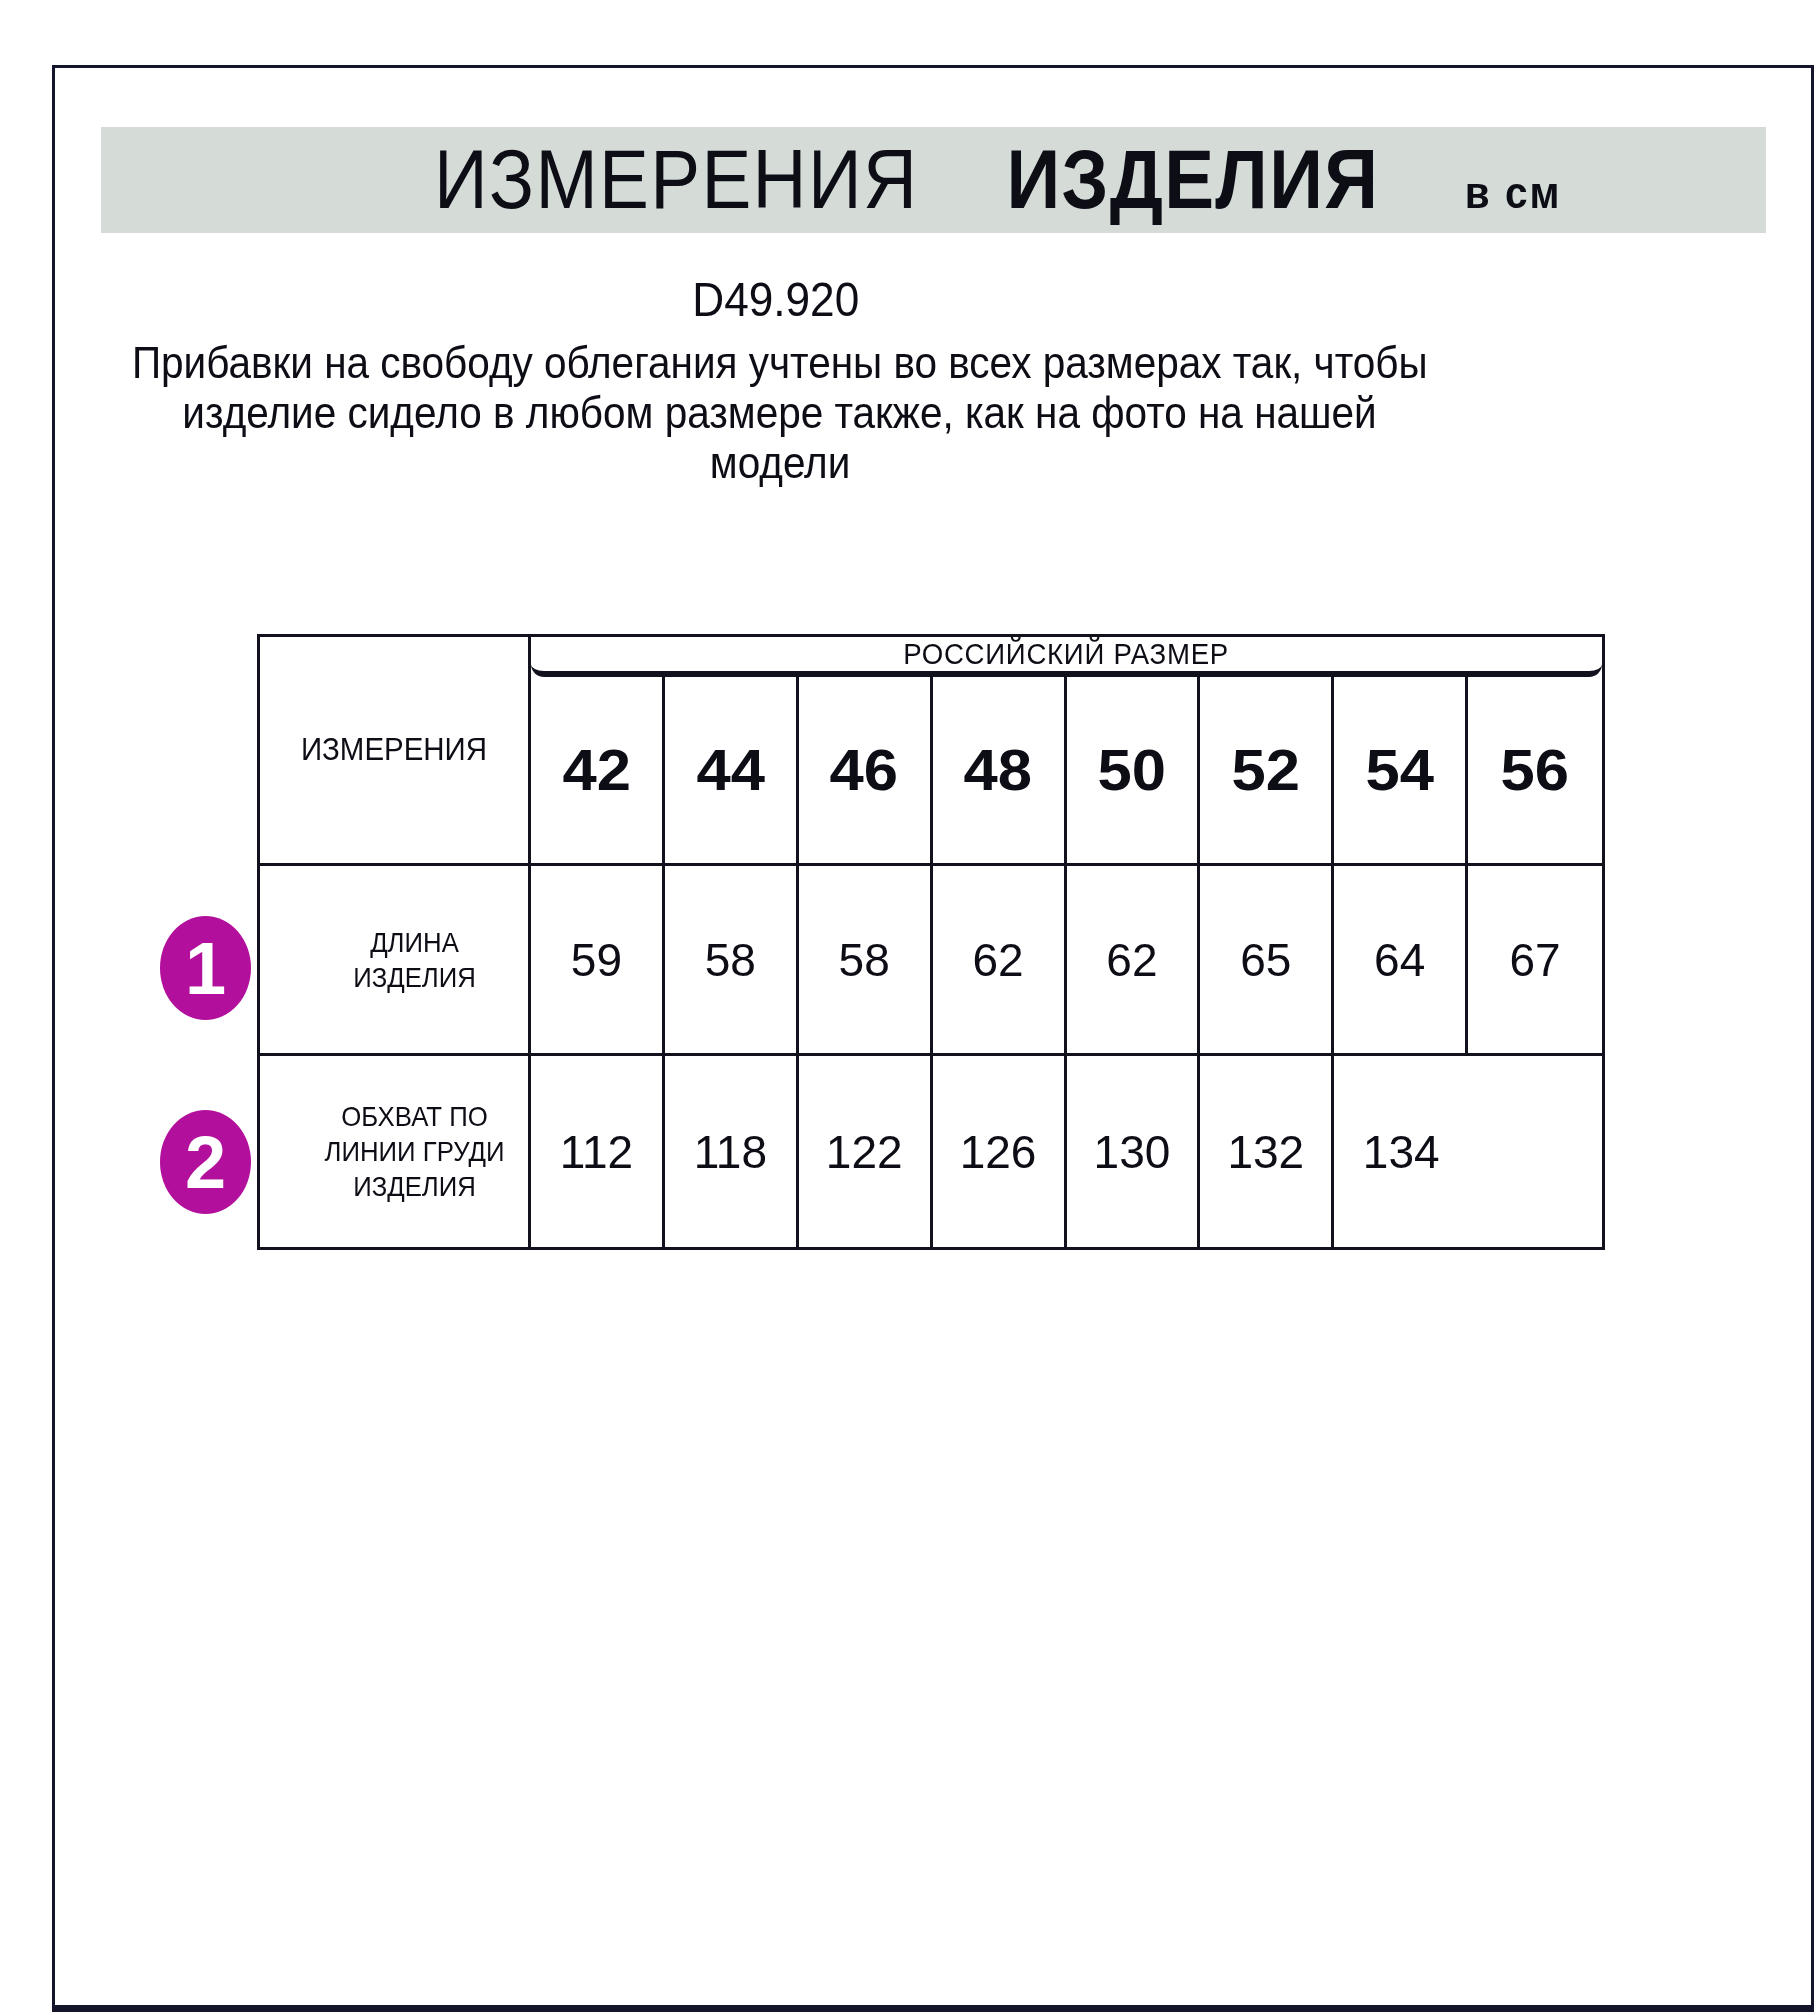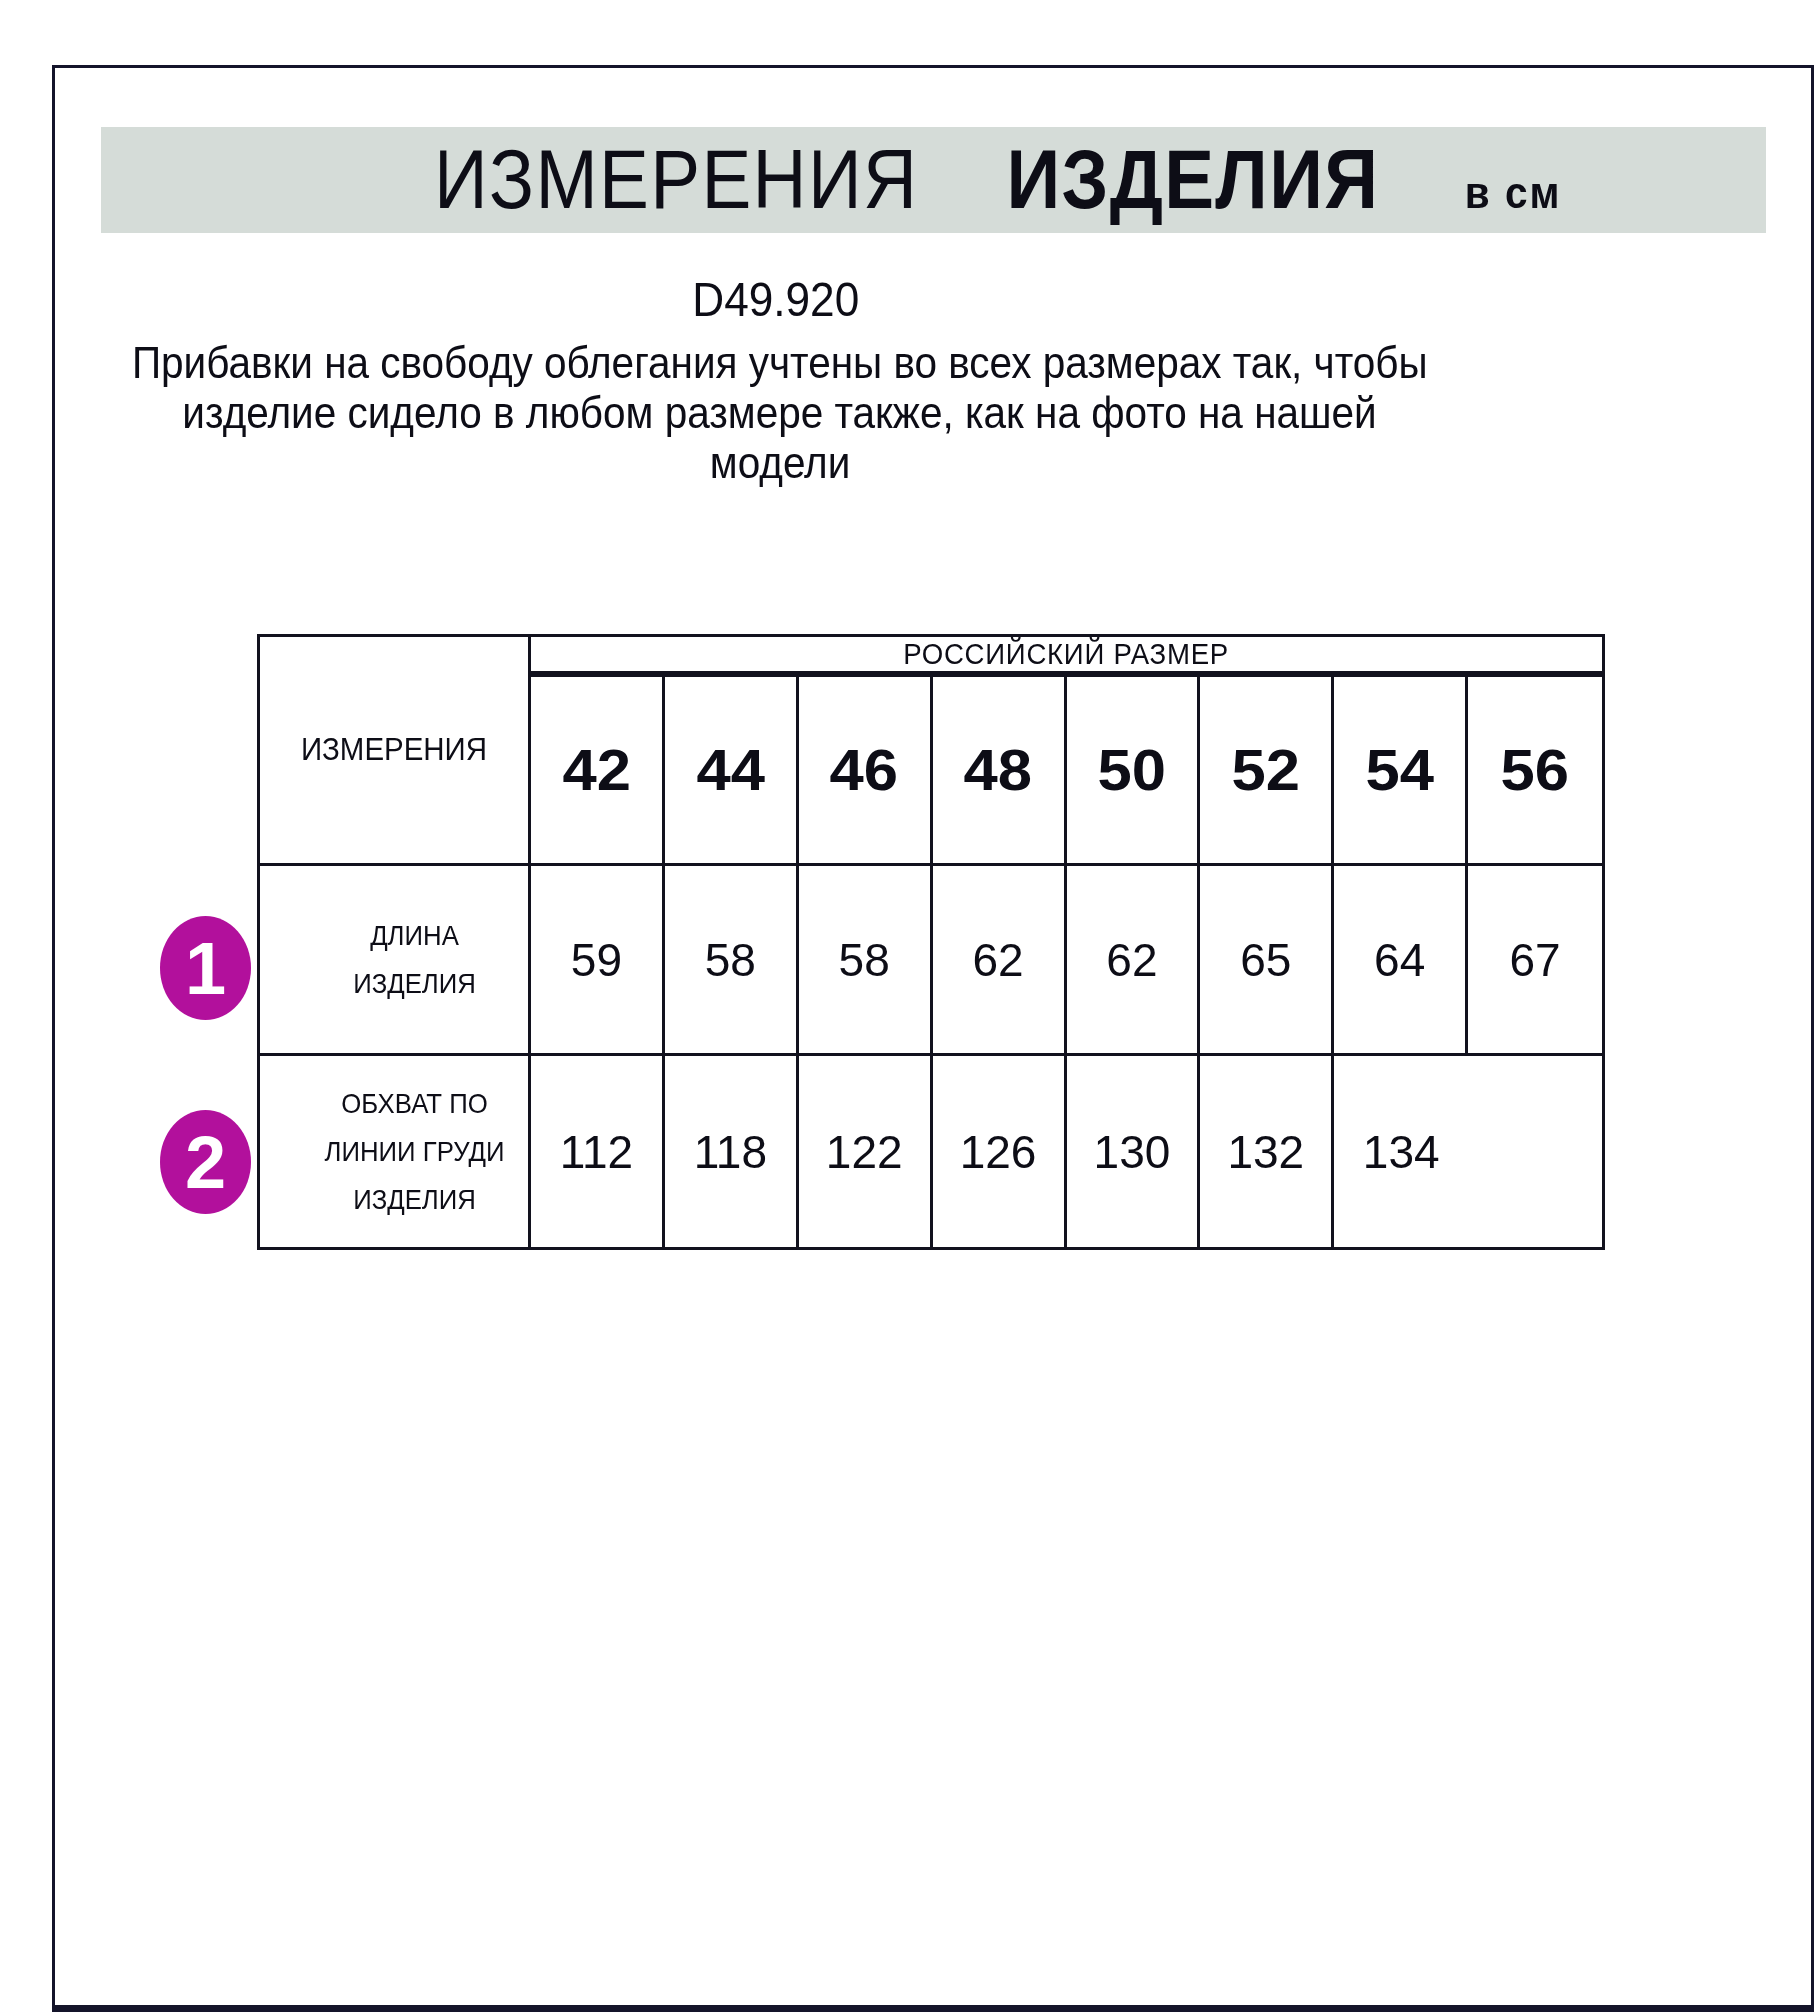--- a/index.html
+++ b/index.html
@@ -57,35 +57,35 @@
     grid-template-columns:271px repeat(8,1fr);
     grid-template-rows:40px 189px 190px 191px;
   }
   .cell{
     box-sizing:border-box;
     display:flex;align-items:center;justify-content:center;
     text-align:center;
   }
   .br{border-right:3.1px solid #12121e;}
   .bb{border-bottom:3.1px solid #12121e;}
-  .bb-thick{border-bottom:6.1px solid #12121e;}
+  .bb-thick{border-bottom:6.1px solid #12121e;border-radius:13px;}
   .cell-measurements{
     grid-column:1;grid-row:1/3;
     font-size:31px;
   }
   .cell-measurements span{display:inline-block;transform:scaleX(0.95);}
   .cell-ru-size{
     grid-column:2/10;grid-row:1;
     font-size:30px;letter-spacing:0.8px;
   }
   .cell-ru-size span{display:inline-block;transform:scaleX(0.92);}
   .size-cell{font-size:57px;font-weight:700;}
   .size-cell span{display:inline-block;transform:scaleX(1.08);}
   .row-label{
-    font-size:28px;line-height:48px;padding-left:40px;
+    font-size:28px;line-height:35px;padding-left:40px;
   }
   .row-label span{display:inline-block;transform:scaleX(0.92);width:201px;}
   .value-cell{font-size:46px;}
   
   .marker{
     position:absolute;left:160px;
     width:91px;height:104px;border-radius:50%;
     background:#b2109c;
     display:flex;align-items:center;justify-content:center;
     color:#ffffff;font-size:74px;font-weight:700;

